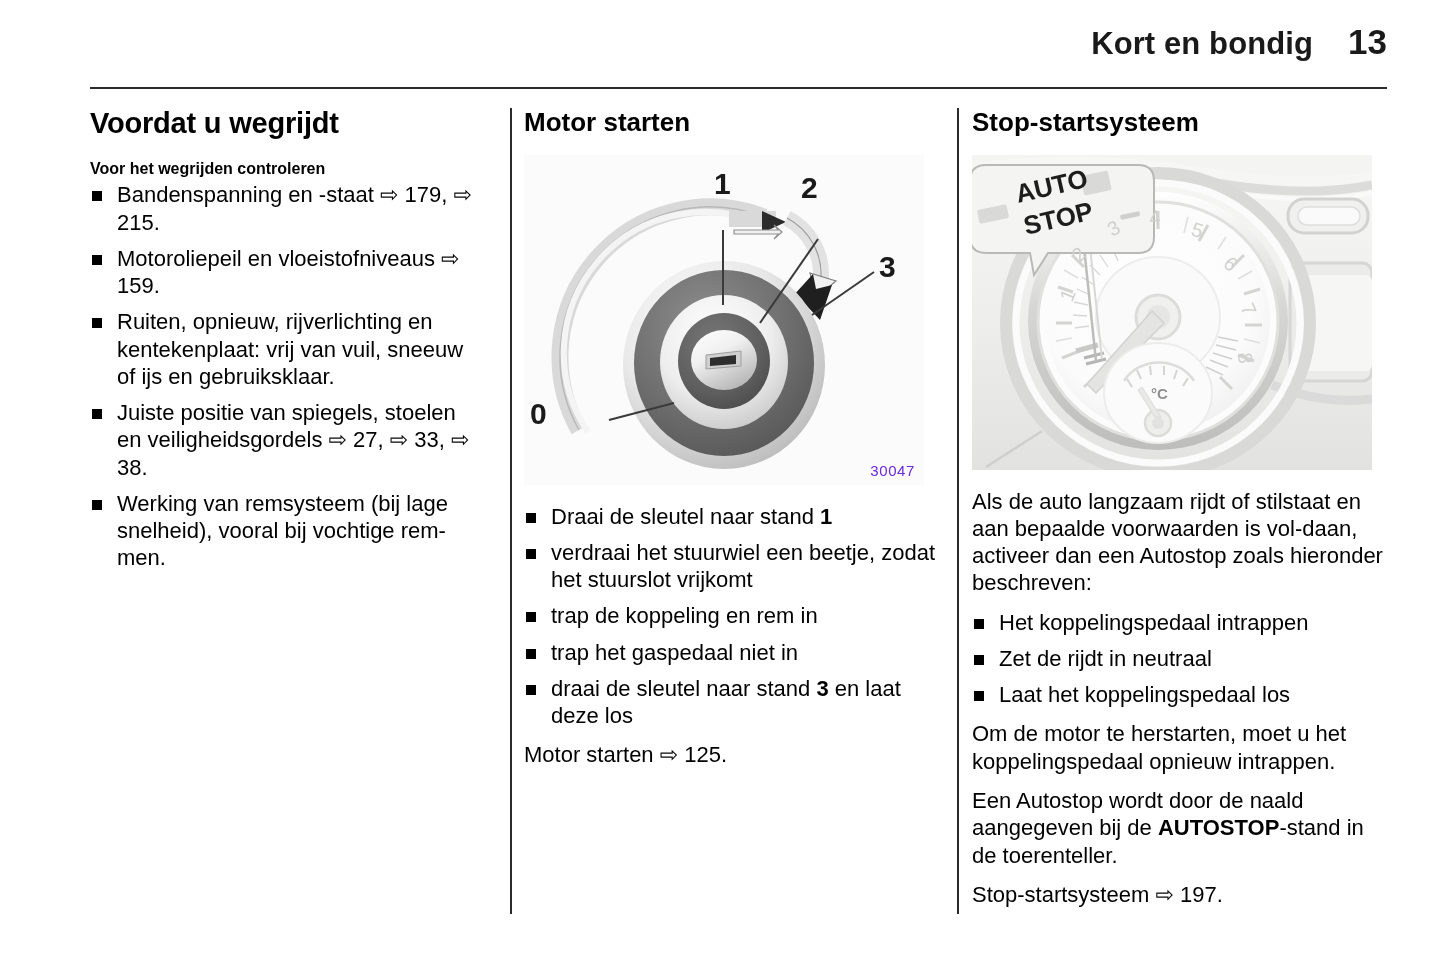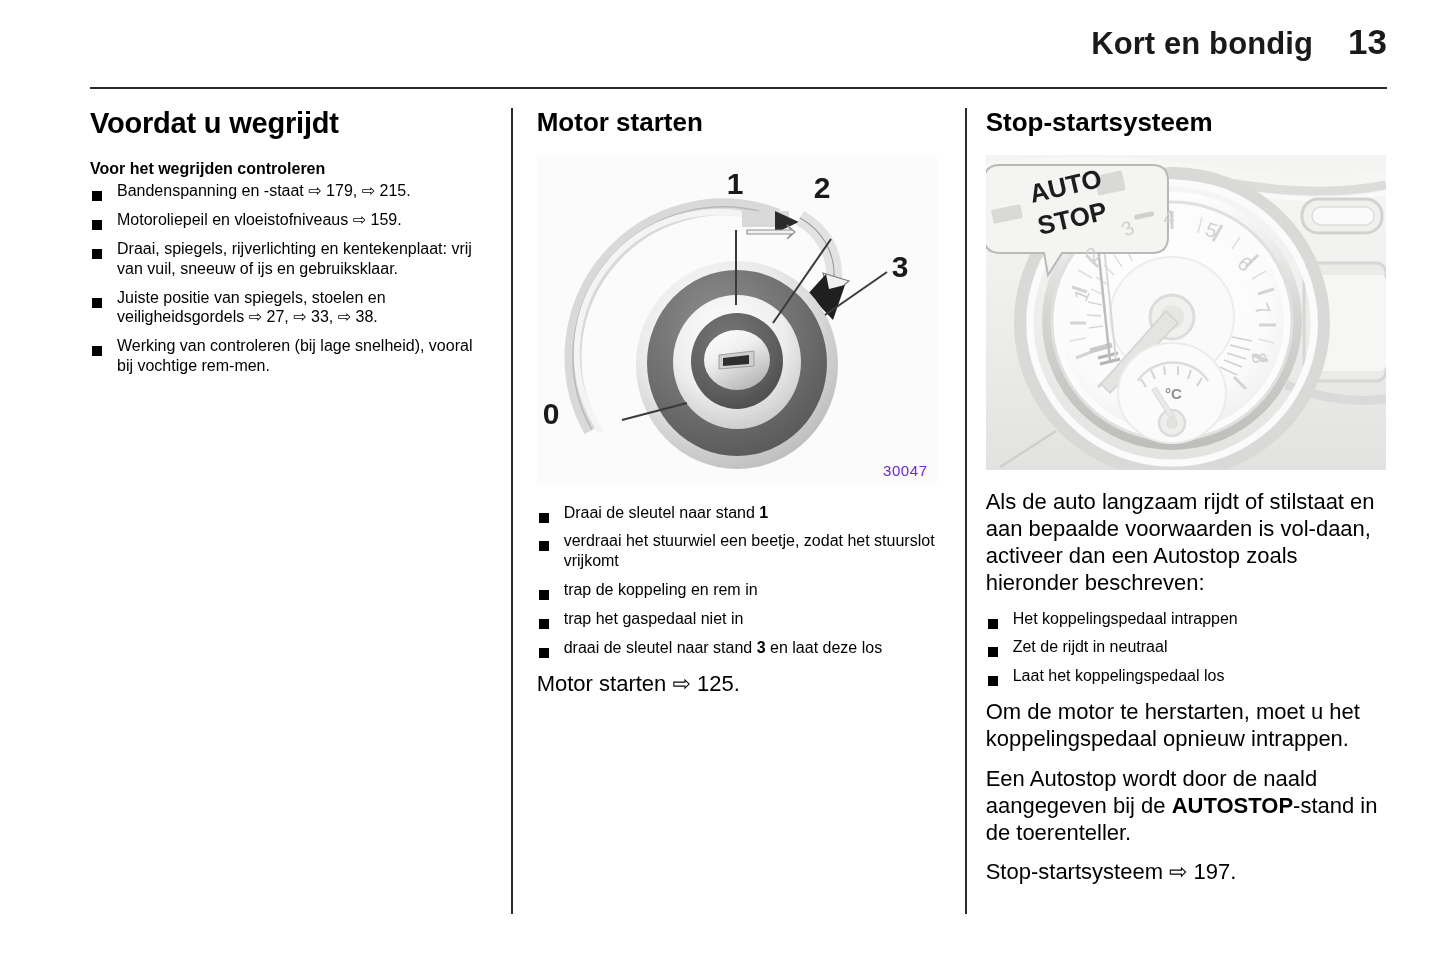--- a/index.html
+++ b/index.html
@@ -56,29 +56,28 @@
   }
 
   
   .columns {
     position: absolute;
     left: 90px;
     top: 108px;
     width: 1300px;
     height: 806px;
     display: flex;
-    gap: 8px;
   }
   .col {
     position: relative;
     box-sizing: border-box;
   }
   .col-1 { width: 420px; padding-right: 28px; }
-  .col-2 { width: 447px; padding-left: 26px; padding-right: 20px; }
-  .col-3 { width: 433px; padding-left: 21px; }
+  .col-2 { width: 447px; padding-left: 14px; padding-right: 20px; }
+  .col-3 { width: 433px; padding-left: 15px; }
   .col-divider {
     position: absolute;
     top: 0;
     bottom: 0;
     width: 2px;
     background: #2b2b2b;
   }
   .div-1 { left: 0px; }
 
   
@@ -108,21 +107,21 @@
   }
   p.body-text:last-child { margin-bottom: 0; }
 
   ul.bullets {
     list-style: none;
     margin: 0 0 12px 0;
     padding: 0;
   }
   ul.bullets li {
     position: relative;
-    font-size: 16px;
+    font-size: 22px;
     line-height: 1.24;
     padding-left: 27px;
     margin-bottom: 9px;
   }
   ul.bullets li:last-child { margin-bottom: 0; }
   ul.bullets li::before {
     content: "";
     position: absolute;
     left: 2px;
     top: 10px;
@@ -175,23 +174,23 @@
   <div class="header-rule"></div>
 
   <div class="columns">
 
     <div class="col col-1">
       <h1 class="section-title">Voordat u wegrijdt</h1>
       <h2 class="sub-title">Voor het wegrijden controleren</h2>
       <ul class="bullets">
         <li>Bandenspanning en -staat ⇨ 179, ⇨ 215.</li>
         <li>Motoroliepeil en vloeistofniveaus ⇨ 159.</li>
-        <li>Draai, spiegels, rijverlichting en kentekenplaat: vrij van vuil, sneeuw of ijs en gebruiksklaar.</li>
+        <li>Ruiten, opnieuw, rijverlichting en kentekenplaat: vrij van vuil, sneeuw of ijs en gebruiksklaar.</li>
         <li>Juiste positie van spiegels, stoelen en veiligheidsgordels ⇨ 27, ⇨ 33, ⇨ 38.</li>
-        <li>Werking van controleren (bij lage snelheid), vooral bij vochtige rem-men.</li>
+        <li>Werking van remsysteem (bij lage snelheid), vooral bij vochtige rem-men.</li>
       </ul>
     </div>
 
     <div class="col col-2">
       <div class="col-divider div-1"></div>
       <h2 class="col-title">Motor starten</h2>
 
       <div class="figure fig-ignition">
         <svg width="400" height="330" viewBox="0 0 400 330">
           <defs>

